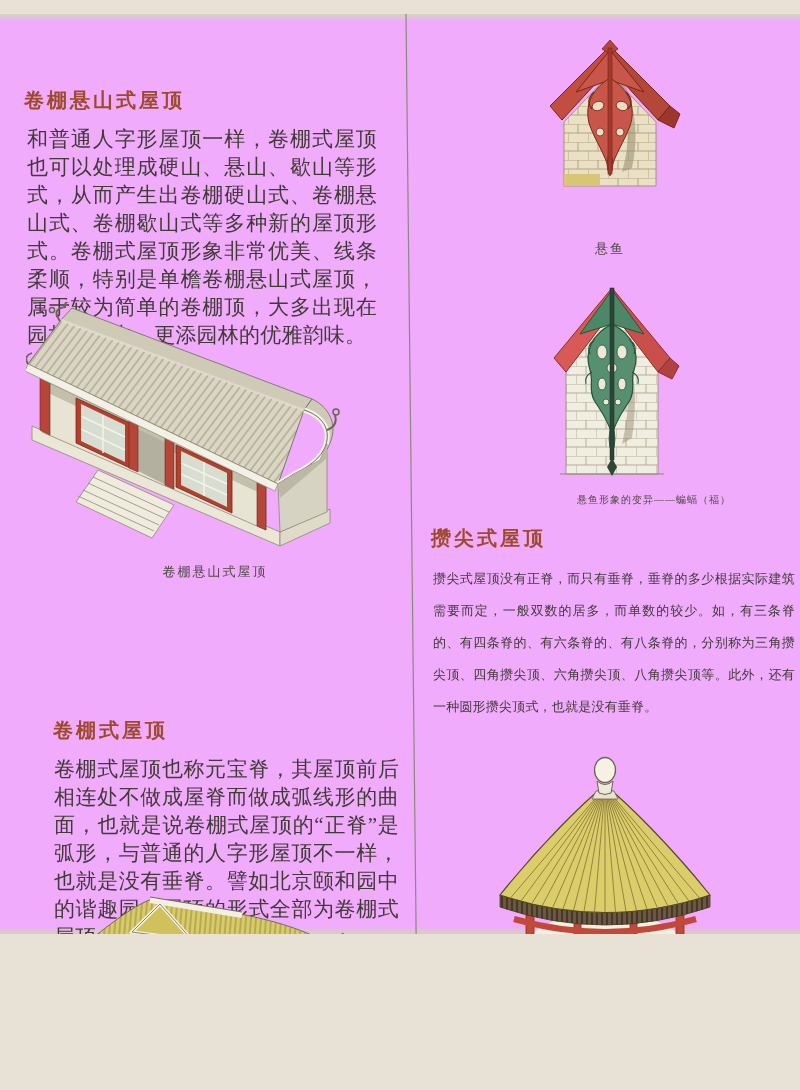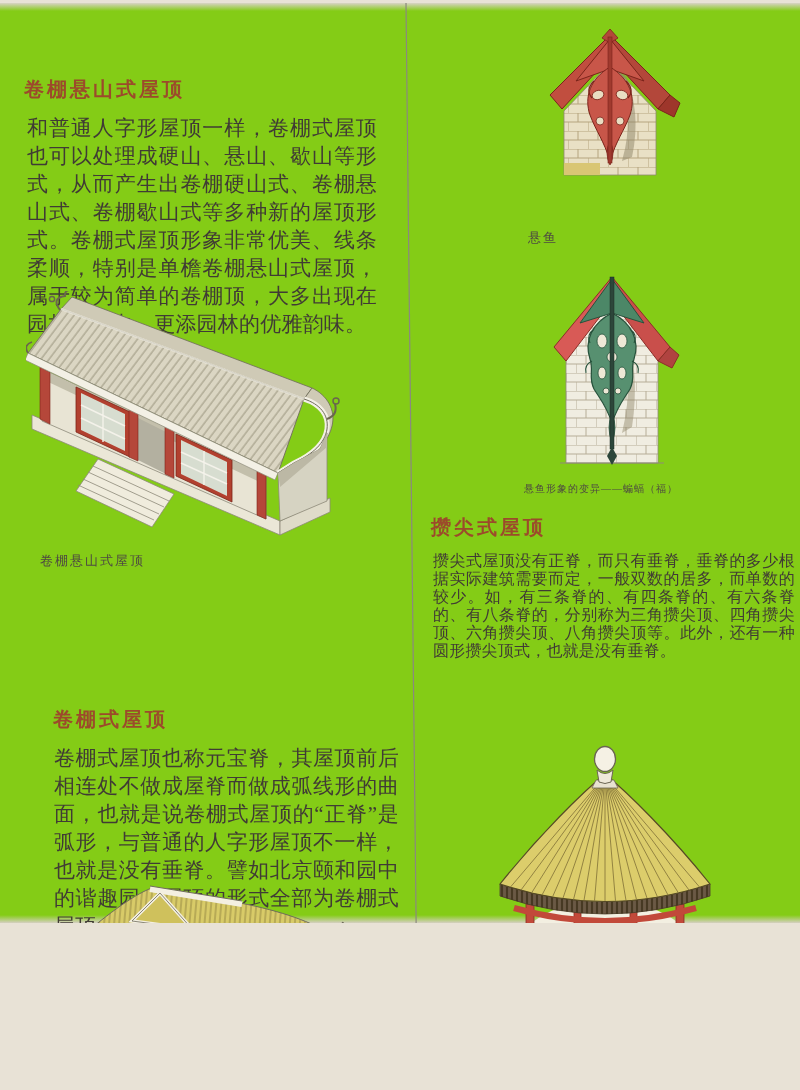--- a/index.html
+++ b/index.html
@@ -1,40 +1,40 @@
 <!DOCTYPE html>
 <html><head>
 <meta charset="utf-8">
 <style>
   html,body{margin:0;padding:0;background:#e8e2d6;}
   .page{
-    position:relative;width:800px;height:920px;margin:3px auto;
-    background:#84cc16;
+    position:relative;width:800px;height:920px;margin:14px auto;
+    background:#f0abfc;
     font-family:"Liberation Serif","DejaVu Serif",serif;
     overflow:hidden;
   }
   .edge-top{position:absolute;left:0;top:0;width:800px;height:8px;
     background:linear-gradient(180deg,#d8d2c5,rgba(216,210,197,0));}
   .edge-bottom{position:absolute;left:0;bottom:0;width:800px;height:8px;
     background:linear-gradient(0deg,#d5cfc1,rgba(213,207,193,0));}
   .divider{position:absolute;left:0;top:0;pointer-events:none;}
   .heading{
     position:absolute;margin:0;
     font-family:"Liberation Sans","DejaVu Sans",sans-serif;
     font-weight:bold;font-size:20px;letter-spacing:3px;
     color:#9c4a2b;white-space:nowrap;
   }
   .body-text{
     position:absolute;margin:0;
     font-size:21px;line-height:28px;letter-spacing:0.2px;
     color:#403b35;text-align:justify;text-justify:inter-ideograph;
   }
-  .body-text.right{font-size:16px;line-height:18px;}
+  .body-text.right{font-size:13px;line-height:32px;}
   .caption{
-    position:absolute;margin:0;
+    position:absolute;margin:0;text-align:center;
     font-size:13px;letter-spacing:2px;color:#4e4a42;white-space:nowrap;
   }
   .fig{position:absolute;}
   .fig svg{display:block;width:100%;height:100%;}
 </style>
 </head>
 <body>
 
 <div class="page">
 

